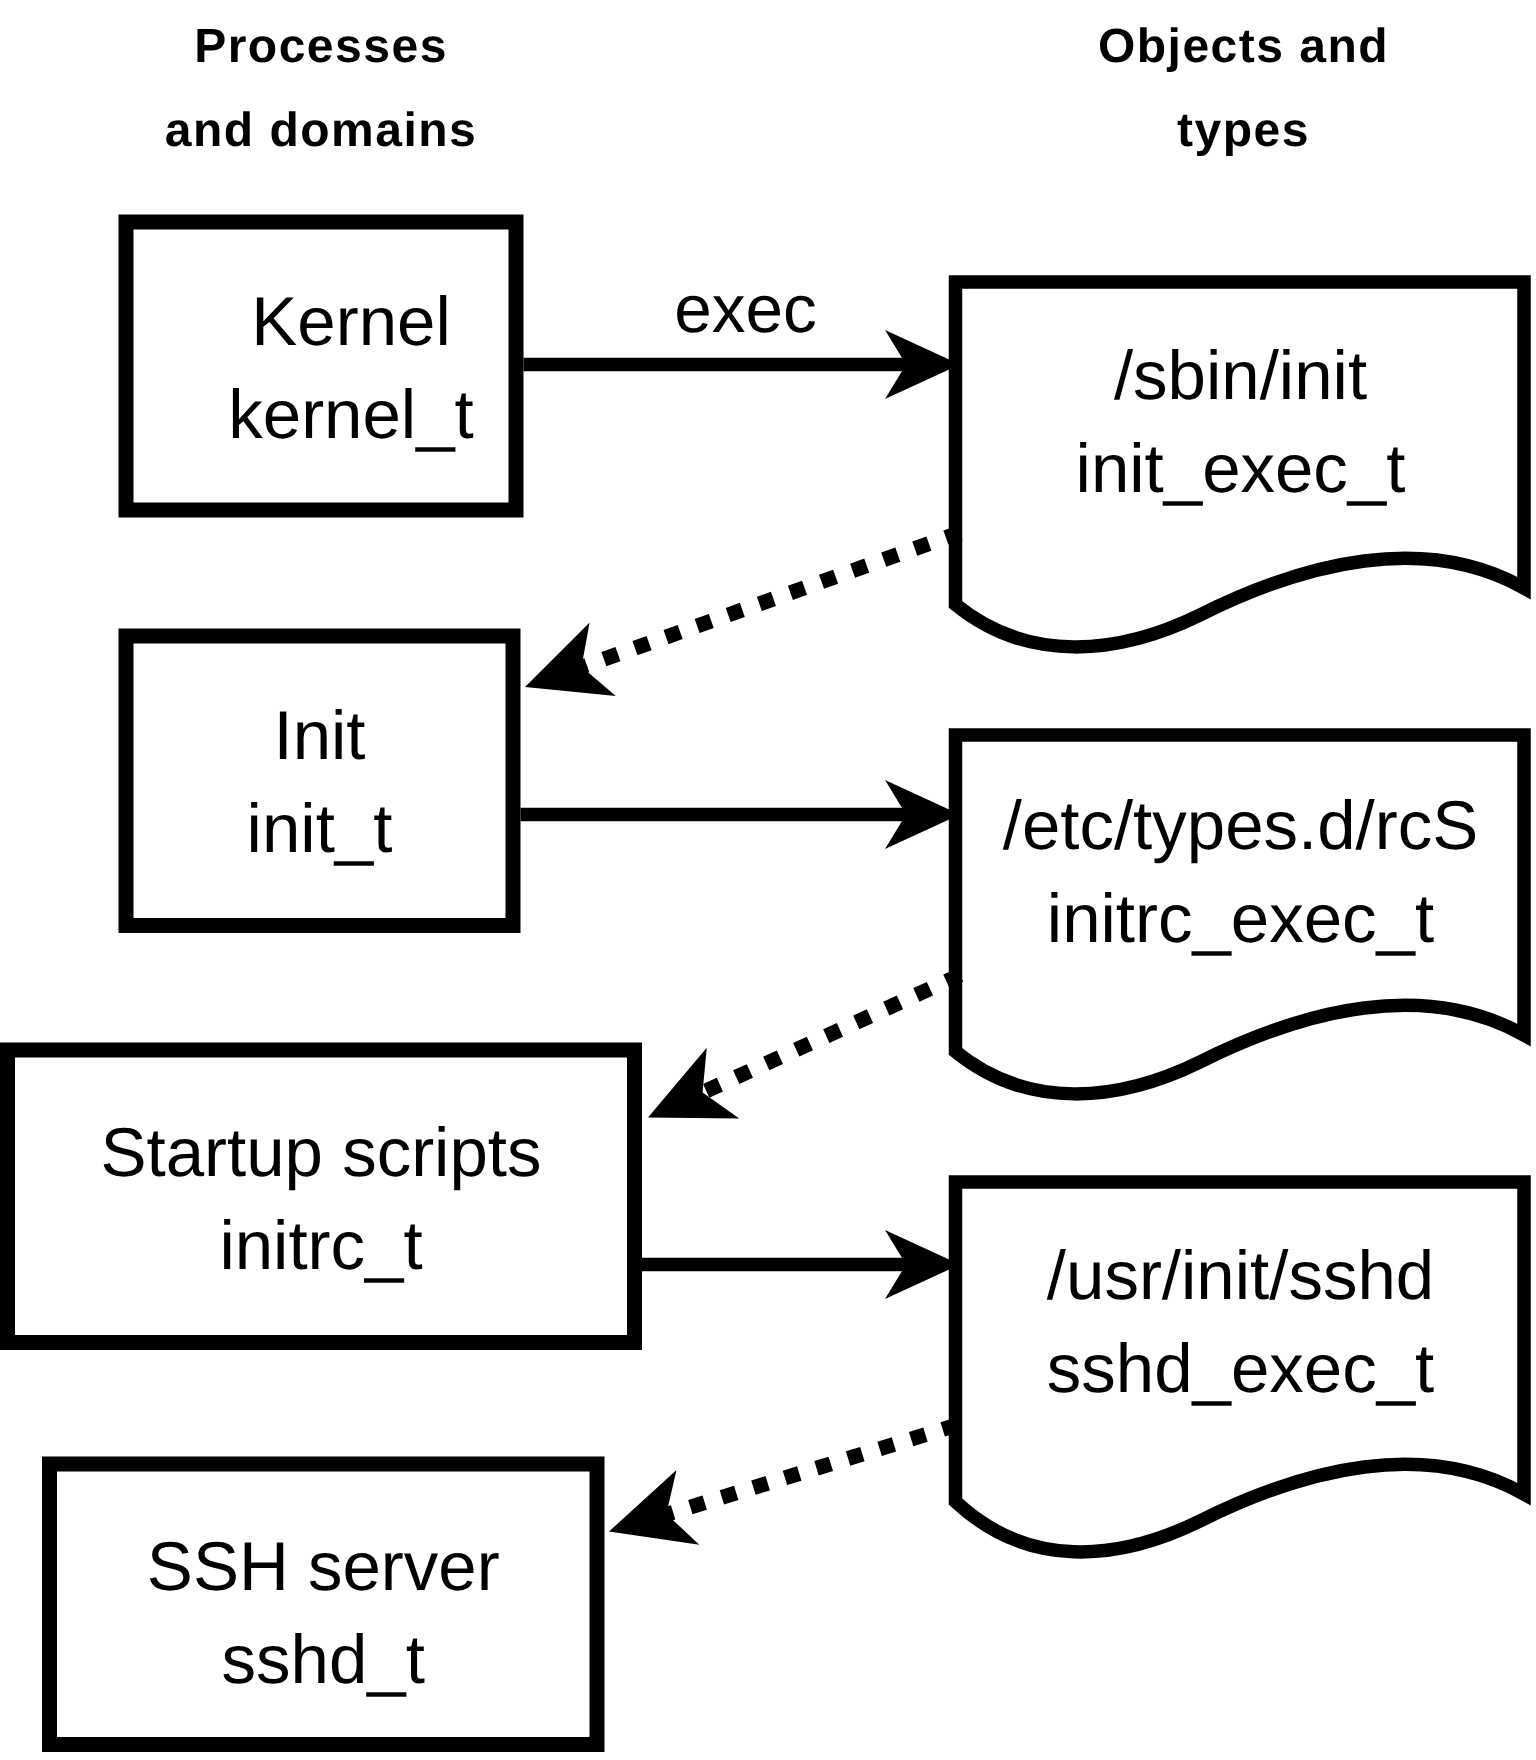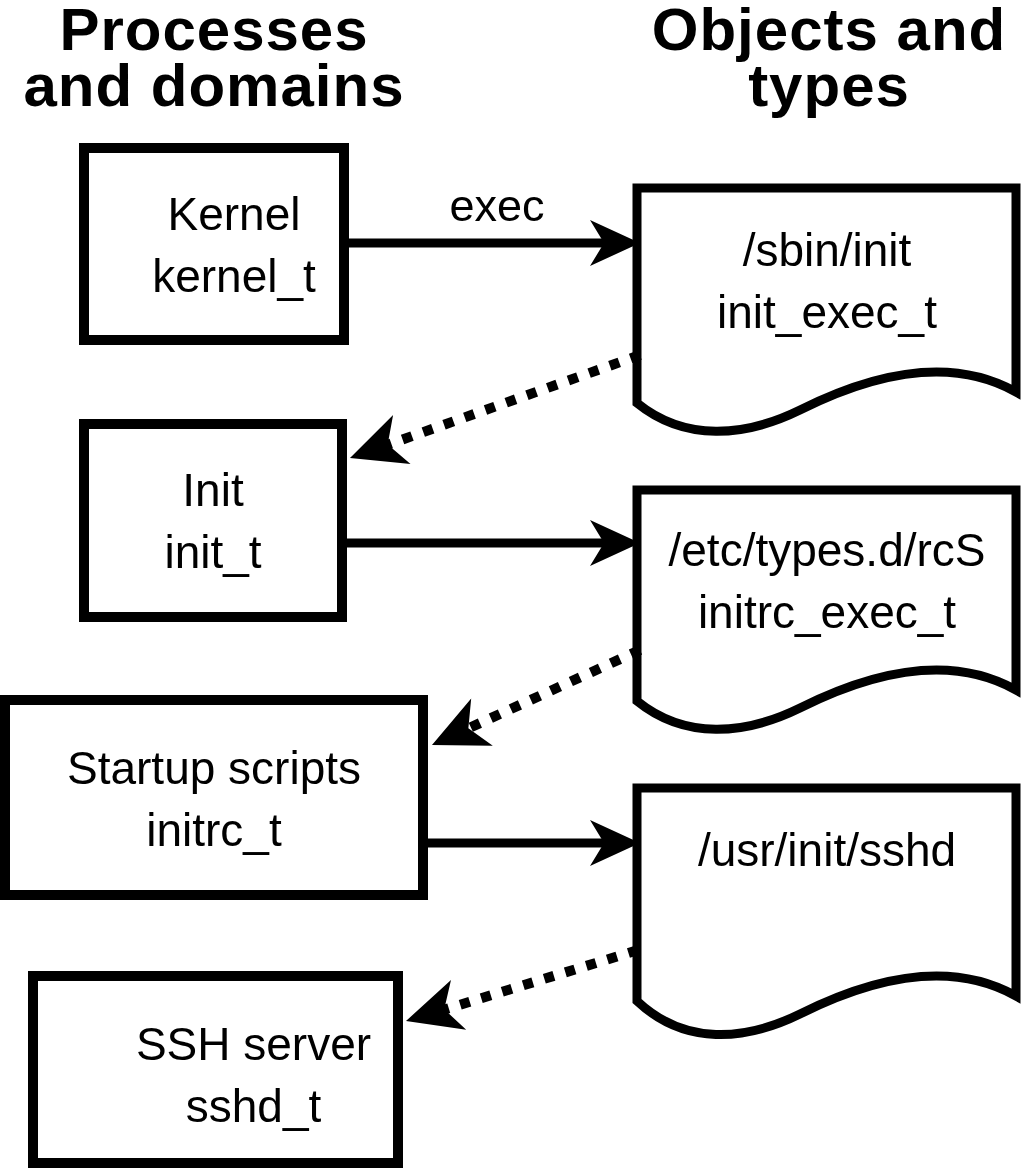--- a/index.html
+++ b/index.html
@@ -20,21 +20,21 @@
     position: absolute;
     left: 0;
     top: 0;
   }
   .label {
     position: absolute;
     text-align: center;
     color: #000000;
   }
   .col-header {
-    font-size: 60px;
+    font-size: 32px;
     line-height: 56px;
     font-weight: 700;
     letter-spacing: 1px;
   }
   .node-label {
     font-size: 46px;
     line-height: 62px;
     font-weight: 400;
   }
   .edge-label {
@@ -103,30 +103,31 @@
     <span>kernel_t</span>
   </div>
   <div class="label node-label" style="left:0px; top:737px; width:428px;">
     <span>Startup scripts</span>
     <span>initrc_t</span>
   </div>
   <div class="label node-label" style="left:79px; top:459px; width:268px;">
     <span>Init</span>
     <span>init_t</span>
   </div>
-  <div class="label node-label" style="left:28px; top:1013px; width:375px;padding-left:38px;">
+  <div class="label node-label" style="left:28px; top:1013px; width:375px;">
     <span>SSH server</span>
     <span>sshd_t</span>
   </div>
 
   <div class="label node-label" style="left:637px; top:219px; width:380px;">
     <span>/sbin/init</span>
     <span>init_exec_t</span>
   </div>
   <div class="label node-label" style="left:637px; top:519px; width:380px;">
     <span>/etc/types.d/rcS</span>
     <span>initrc_exec_t</span>
   </div>
   <div class="label node-label" style="left:637px; top:819px; width:380px;">
     <span>/usr/init/sshd</span>
+    <span>sshd_exec_t</span>
   </div>
 
 </div>
 
 </body></html>

